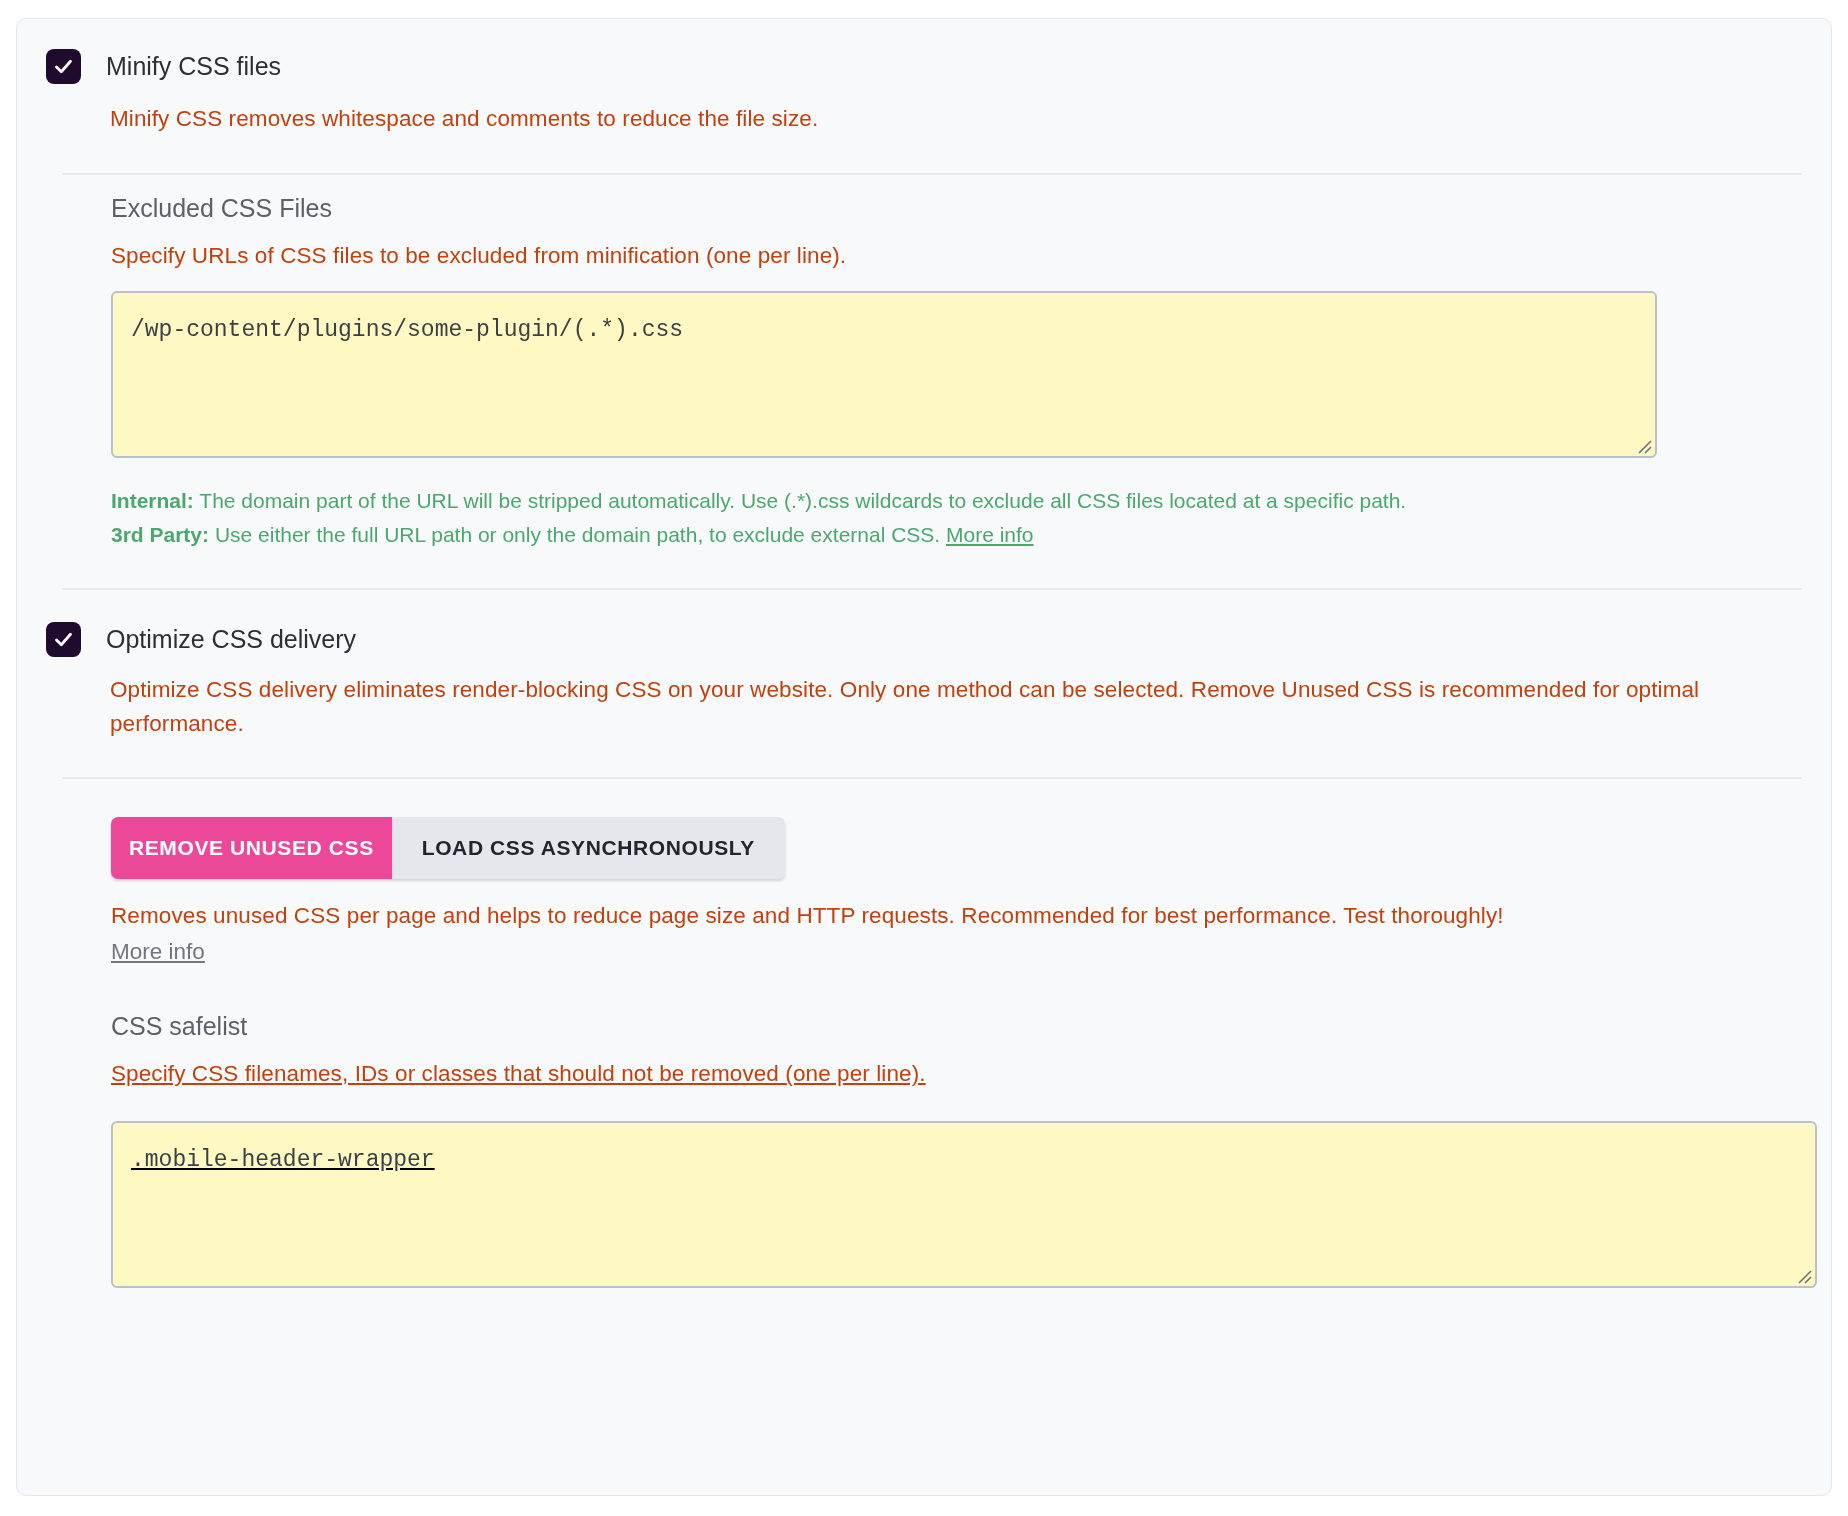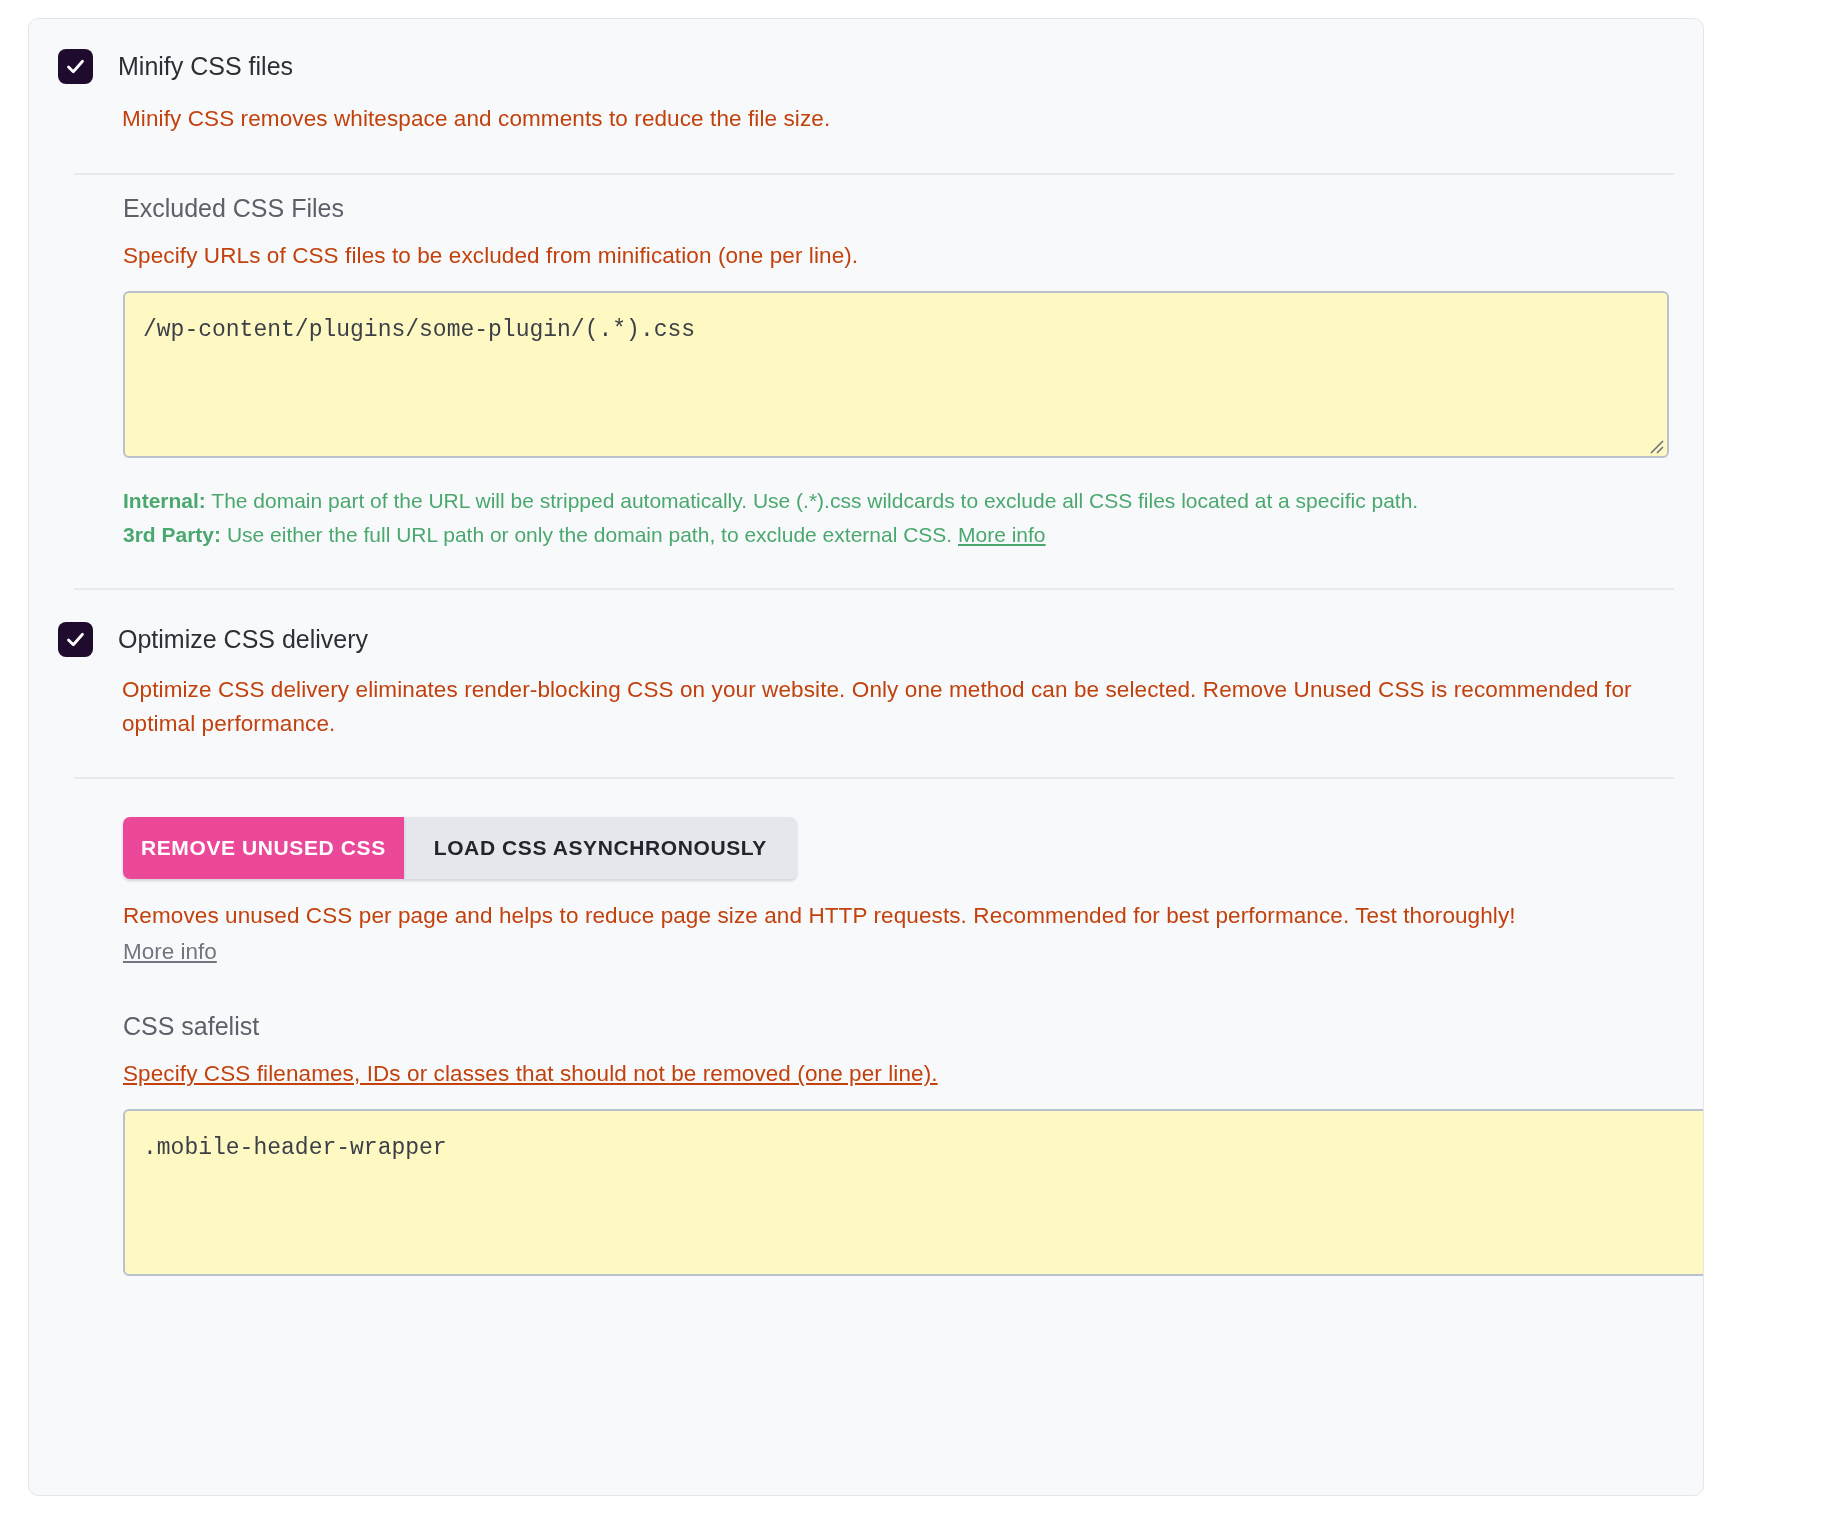--- a/index.html
+++ b/index.html
@@ -5,22 +5,22 @@
   * { box-sizing: border-box; }
   html, body {
     margin: 0; padding: 0;
     width: 1848px; height: 1516px;
     background: #ffffff;
     font-family: "Liberation Sans", sans-serif;
     -webkit-font-smoothing: antialiased;
   }
   .card {
     position: absolute;
-    left: 28px; top: 18px;
-    width: 1676px; height: 1478px;
+    left: 16px; top: 18px;
+    width: 1816px; height: 1478px;
     background: #f8f9fb;
     border: 1px solid #e3e6ec;
     border-radius: 10px;
     overflow: hidden;
   }
   .inner { padding: 0 29px; }
 
   
   .cb-row { display: flex; align-items: flex-start; }
   .checkbox {
@@ -187,21 +187,21 @@
       <button class="seg-btn inactive">LOAD CSS ASYNCHRONOUSLY</button>
     </div>
 
     <div class="desc" style="margin-top:20px; max-width:1660px;">Removes unused CSS per page and helps to reduce page size and HTTP requests. Recommended for best performance. Test thoroughly!</div>
     <div class="morelink" style="margin-top:2px;">More info</div>
 
     
     <div class="section-title" style="margin-top:40px;">CSS safelist</div>
     <div class="desc" style="margin-top:14px;text-decoration:underline;">Specify CSS filenames, IDs or classes that should not be removed (one per line).</div>
 
-    <div class="ta-wrap" style="margin-top:18px;">
+    <div class="ta-wrap" style="margin-top:30px;text-decoration:underline;">
       <textarea class="ta" style="width: 1706px; height: 167px;" placeholder="">.mobile-header-wrapper</textarea>
       <svg class="grip" viewBox="0 0 18 18">
         <path d="M17 5 L5 17 M17 11 L11 17" stroke="#6b7280" stroke-width="1.6" fill="none"></path>
       </svg>
     </div>
   </div>
 
 </div>
 
 </body></html>

